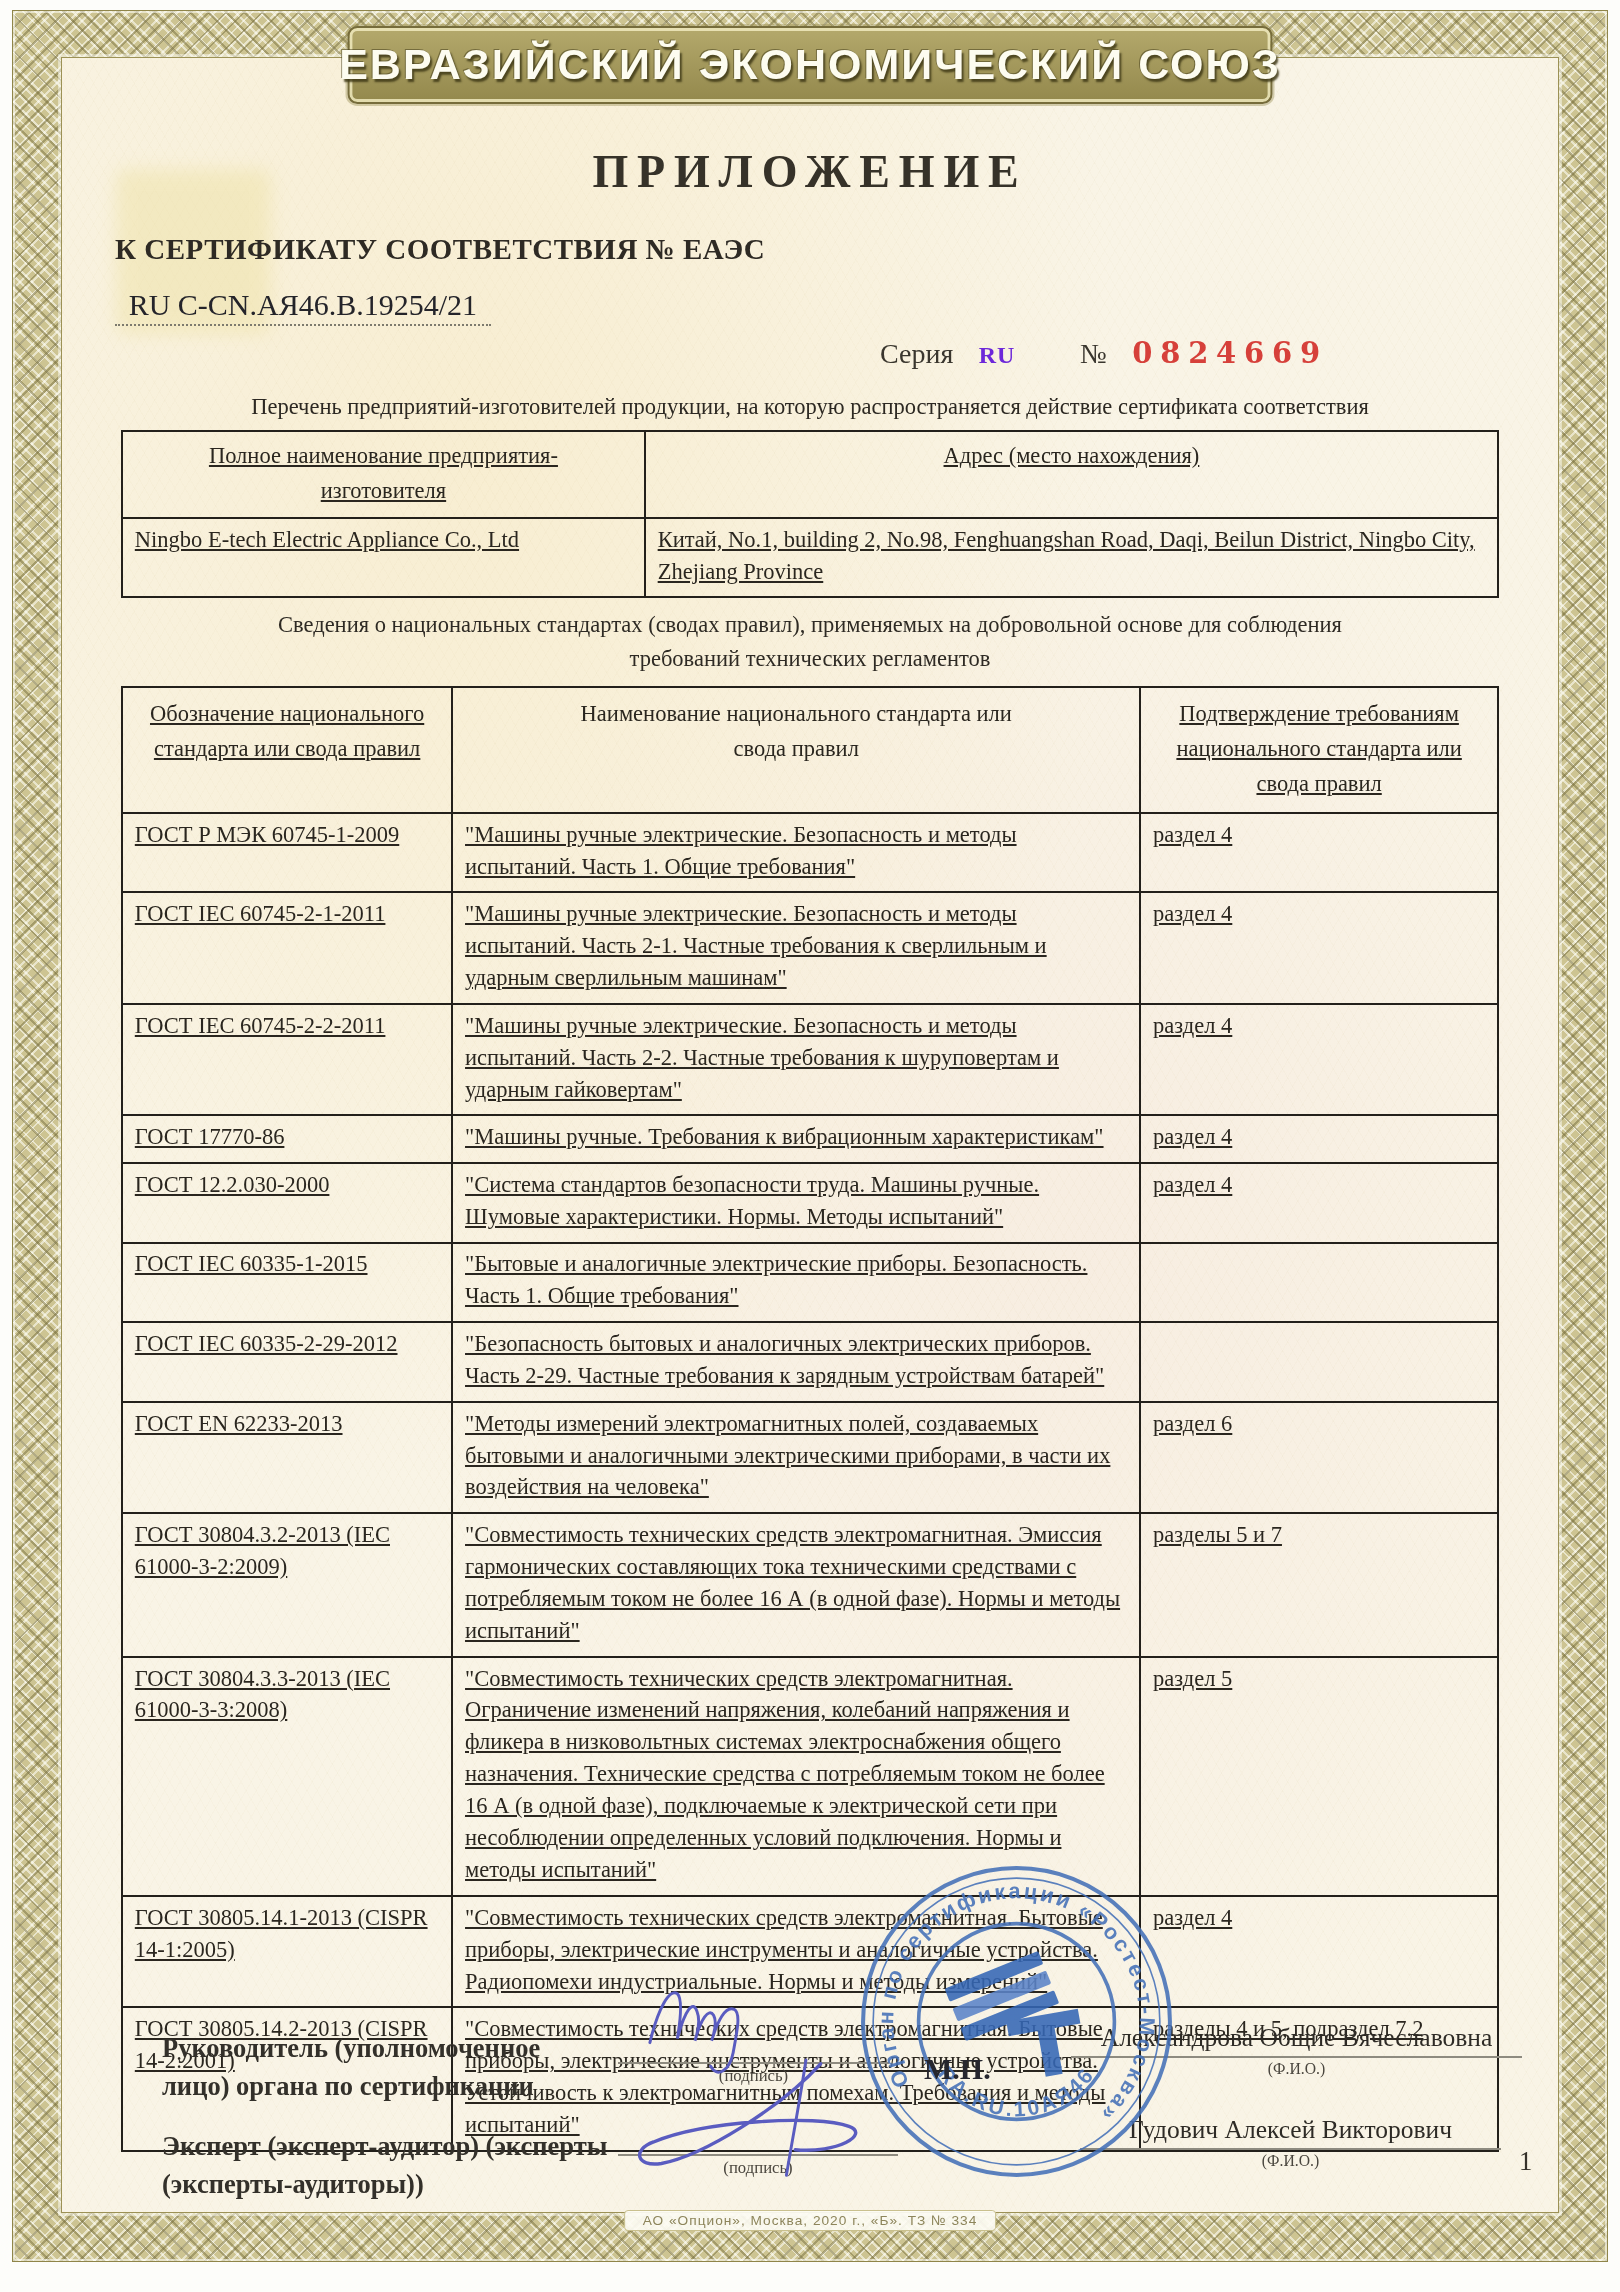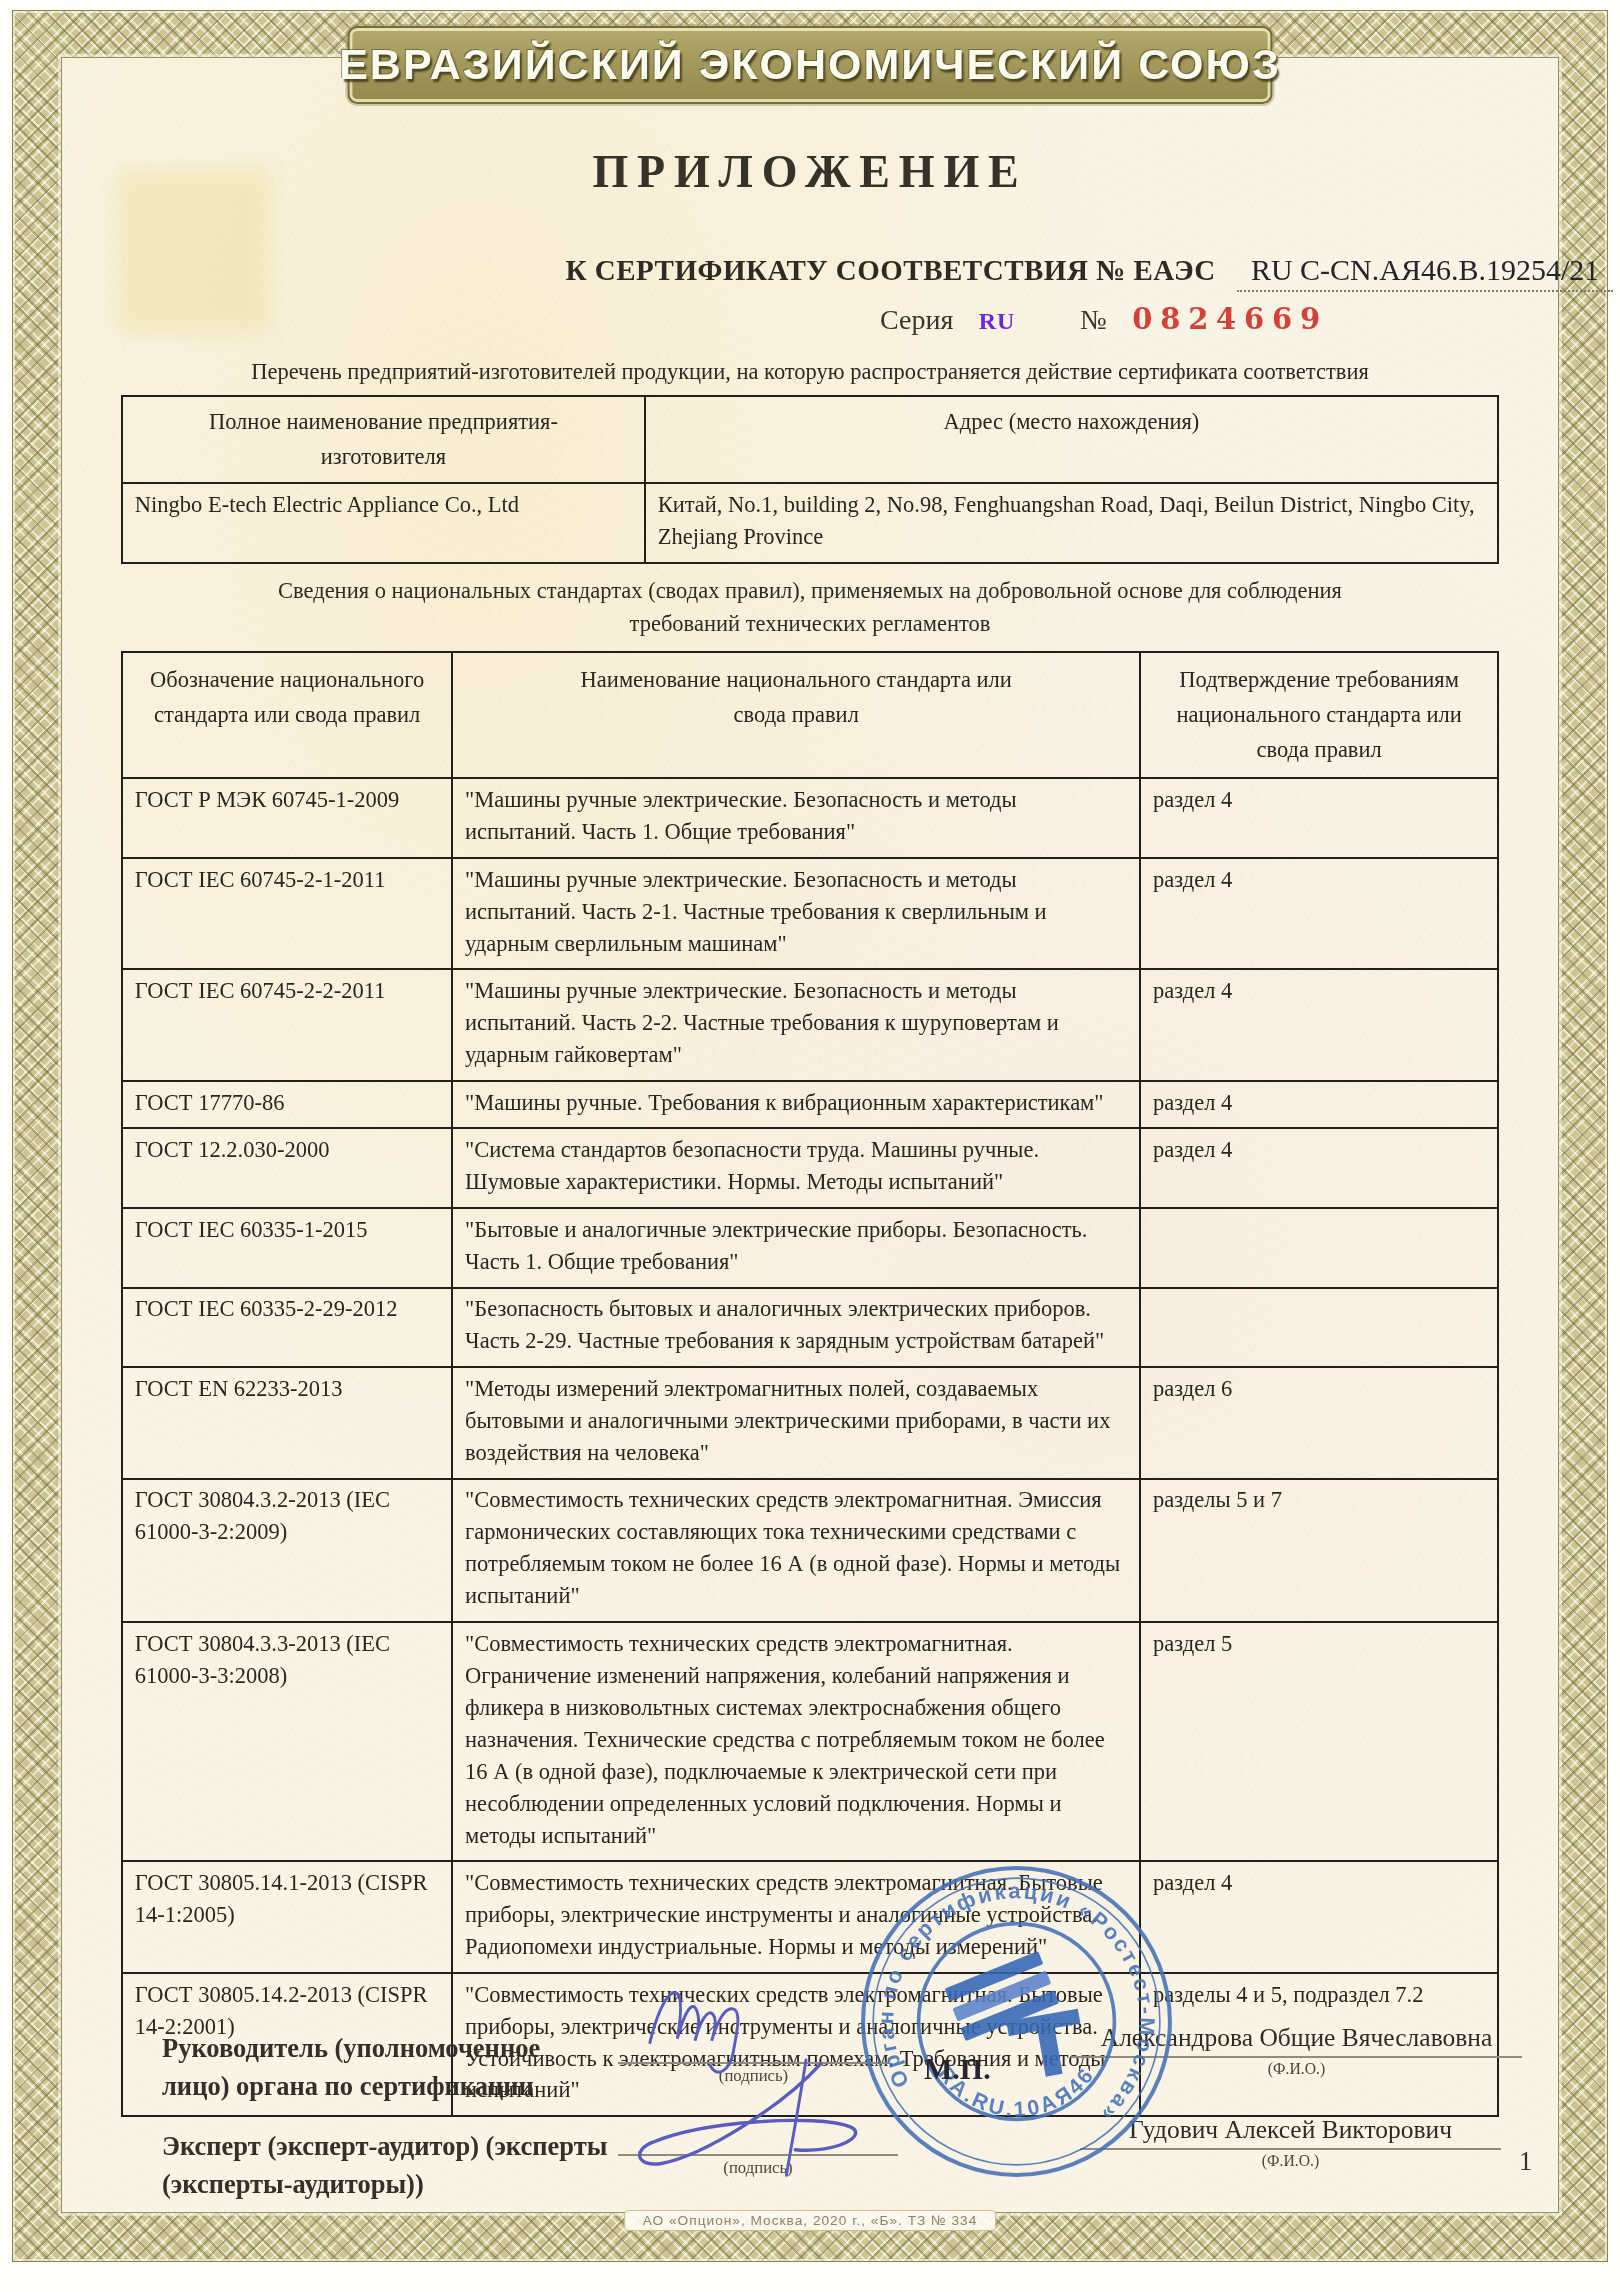--- a/index.html
+++ b/index.html
@@ -32,38 +32,38 @@
   .banner{position:absolute;left:50%;top:25.5px;transform:translateX(-50%);
     width:921px;height:74px;z-index:6;display:flex;align-items:center;justify-content:center;
     background:linear-gradient(#b4a96c,#93884c);border:2.9px solid #766c3b;border-radius:9.8px;
     box-shadow:inset 0 0 0 2.9px rgba(240,234,190,.85), 0 0 0 2px rgba(150,140,80,.4);}
   .banner-text{font-family:"Liberation Sans", sans-serif;font-weight:bold;font-size:43px;
     letter-spacing:2px;color:#fdfcf0;white-space:nowrap;
     text-shadow:2px 2.9px 2px rgba(62,56,22,.85), -1px -1px 0 rgba(62,56,22,.5);}
 
   .doc-title{margin:88px 0 0;text-align:center;font-size:46px;font-weight:bold;
     letter-spacing:8.8px;color:#363229;}
-  .cert-line{margin-top:55px;display:flex;justify-content:flex-end;align-items:baseline;
-    gap:21.6px;transform:translateX(54px);}
+  .cert-line{margin-top:35px;display:flex;justify-content:flex-start;align-items:baseline;
+    gap:21.6px;transform:translateX(54px);flex-direction:column;}
   .cert-line .lbl{font-size:29px;font-weight:bold;letter-spacing:0.5px;}
   .cert-line .num{font-size:30px;color:#24242a;border-bottom:2px dotted #7d7a6e;padding:0 13.7px 2.9px;}
   .series-line{margin-top:9.8px;display:flex;justify-content:center;align-items:baseline;gap:25.5px;
     transform:translateX(294px);}
   .series-line .s-lbl{font-size:28px;color:#3a362e;}
   .series-line .s-ru{font-size:24px;font-weight:bold;color:#6d28d9;letter-spacing:1px;}
   .series-line .s-no{font-size:28px;color:#3a362e;margin-left:39px;}
   .series-line .s-num{font-family:"DejaVu Serif", serif;font-size:29px;font-weight:bold;
     color:#d6403a;letter-spacing:7.8px;}
 
   .intro{margin-top:23.5px;text-align:center;font-size:22.5px;color:#2c2822;}
 
   table{border-collapse:collapse;margin:9.8px auto 0;width:1378px;
     font-size:22.5px;color:#2a261f;background:transparent;}
   table, th, td{border:2.5px solid #23201b;}
-  table{border-width:2.9px;}
+  table{border-width:2.9px;text-decoration:underline;}
   th{font-weight:normal;text-align:center;vertical-align:top;padding:7.8px 27.4px;line-height:1.55;}
   td{vertical-align:top;padding:4.9px 11.8px 8.8px;line-height:1.42;}
   .t2 th{padding:9.8px 9.8px;}
   .t2 .c-code{width:24%;}
   .t2 .c-name{width:50%;}
   .t2 .c-conf{width:26%;}
   .hdr-name-span{display:inline-block;max-width:461px;}
   .caption{margin-top:9.8px;text-align:center;font-size:22.5px;line-height:1.5;
     max-width:1078px;margin-left:auto;margin-right:auto;}
 

